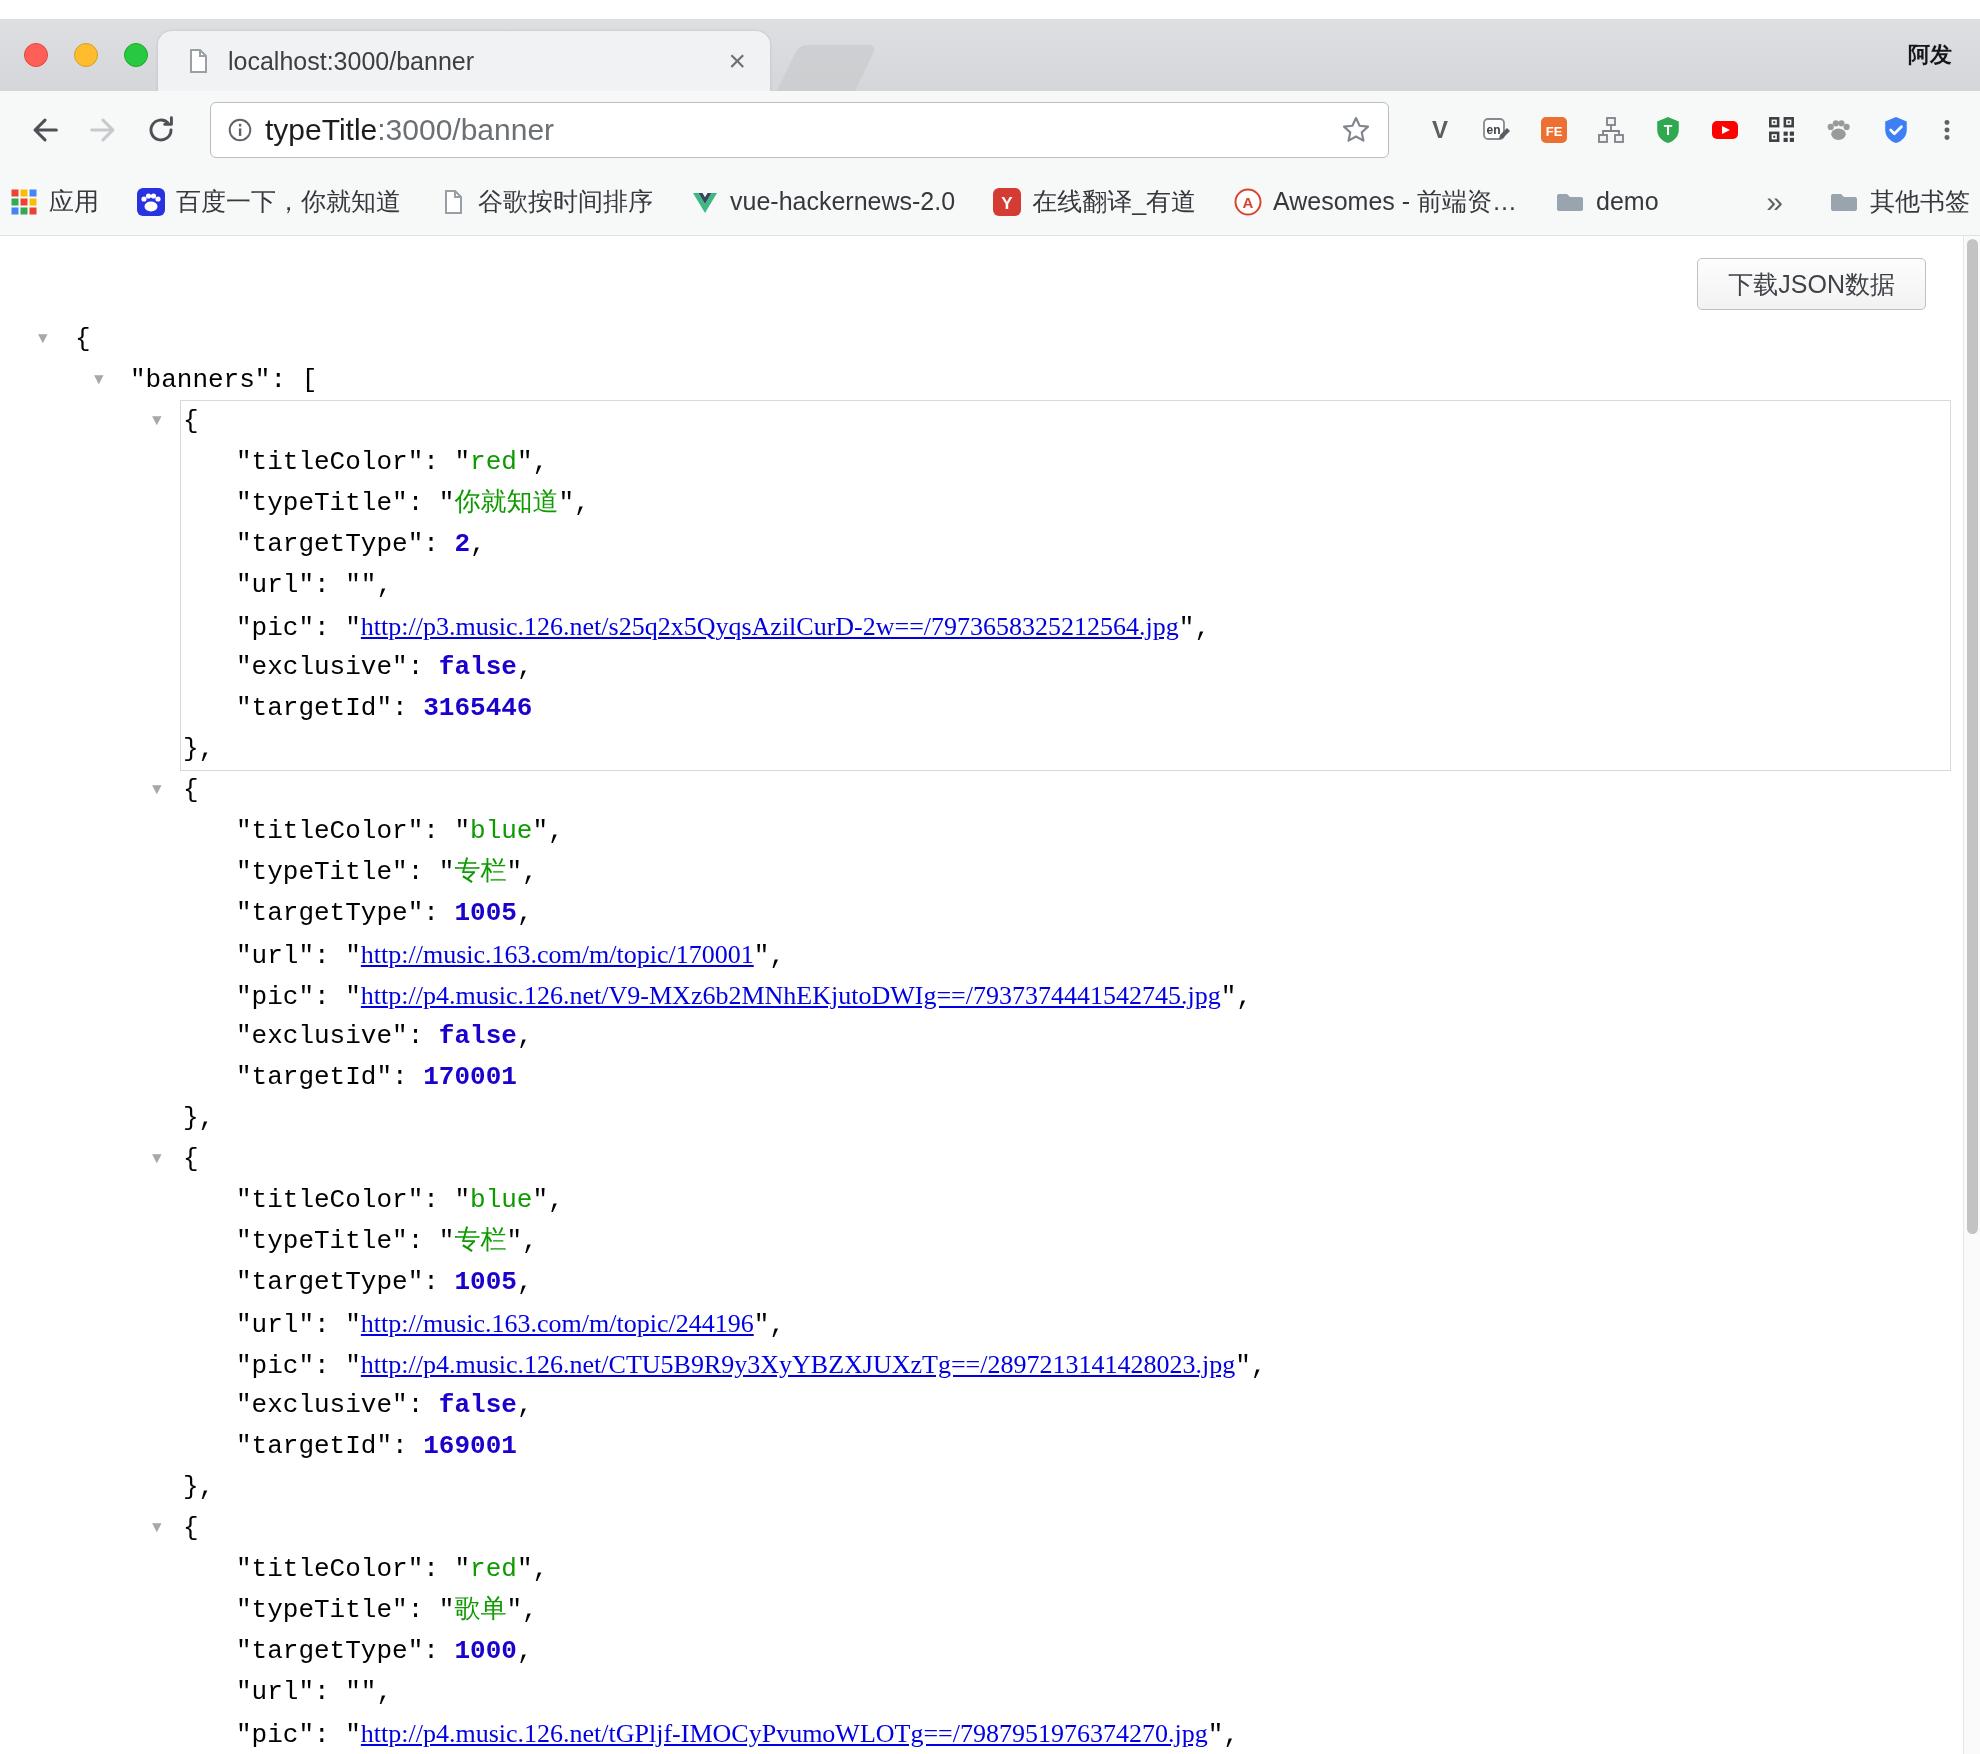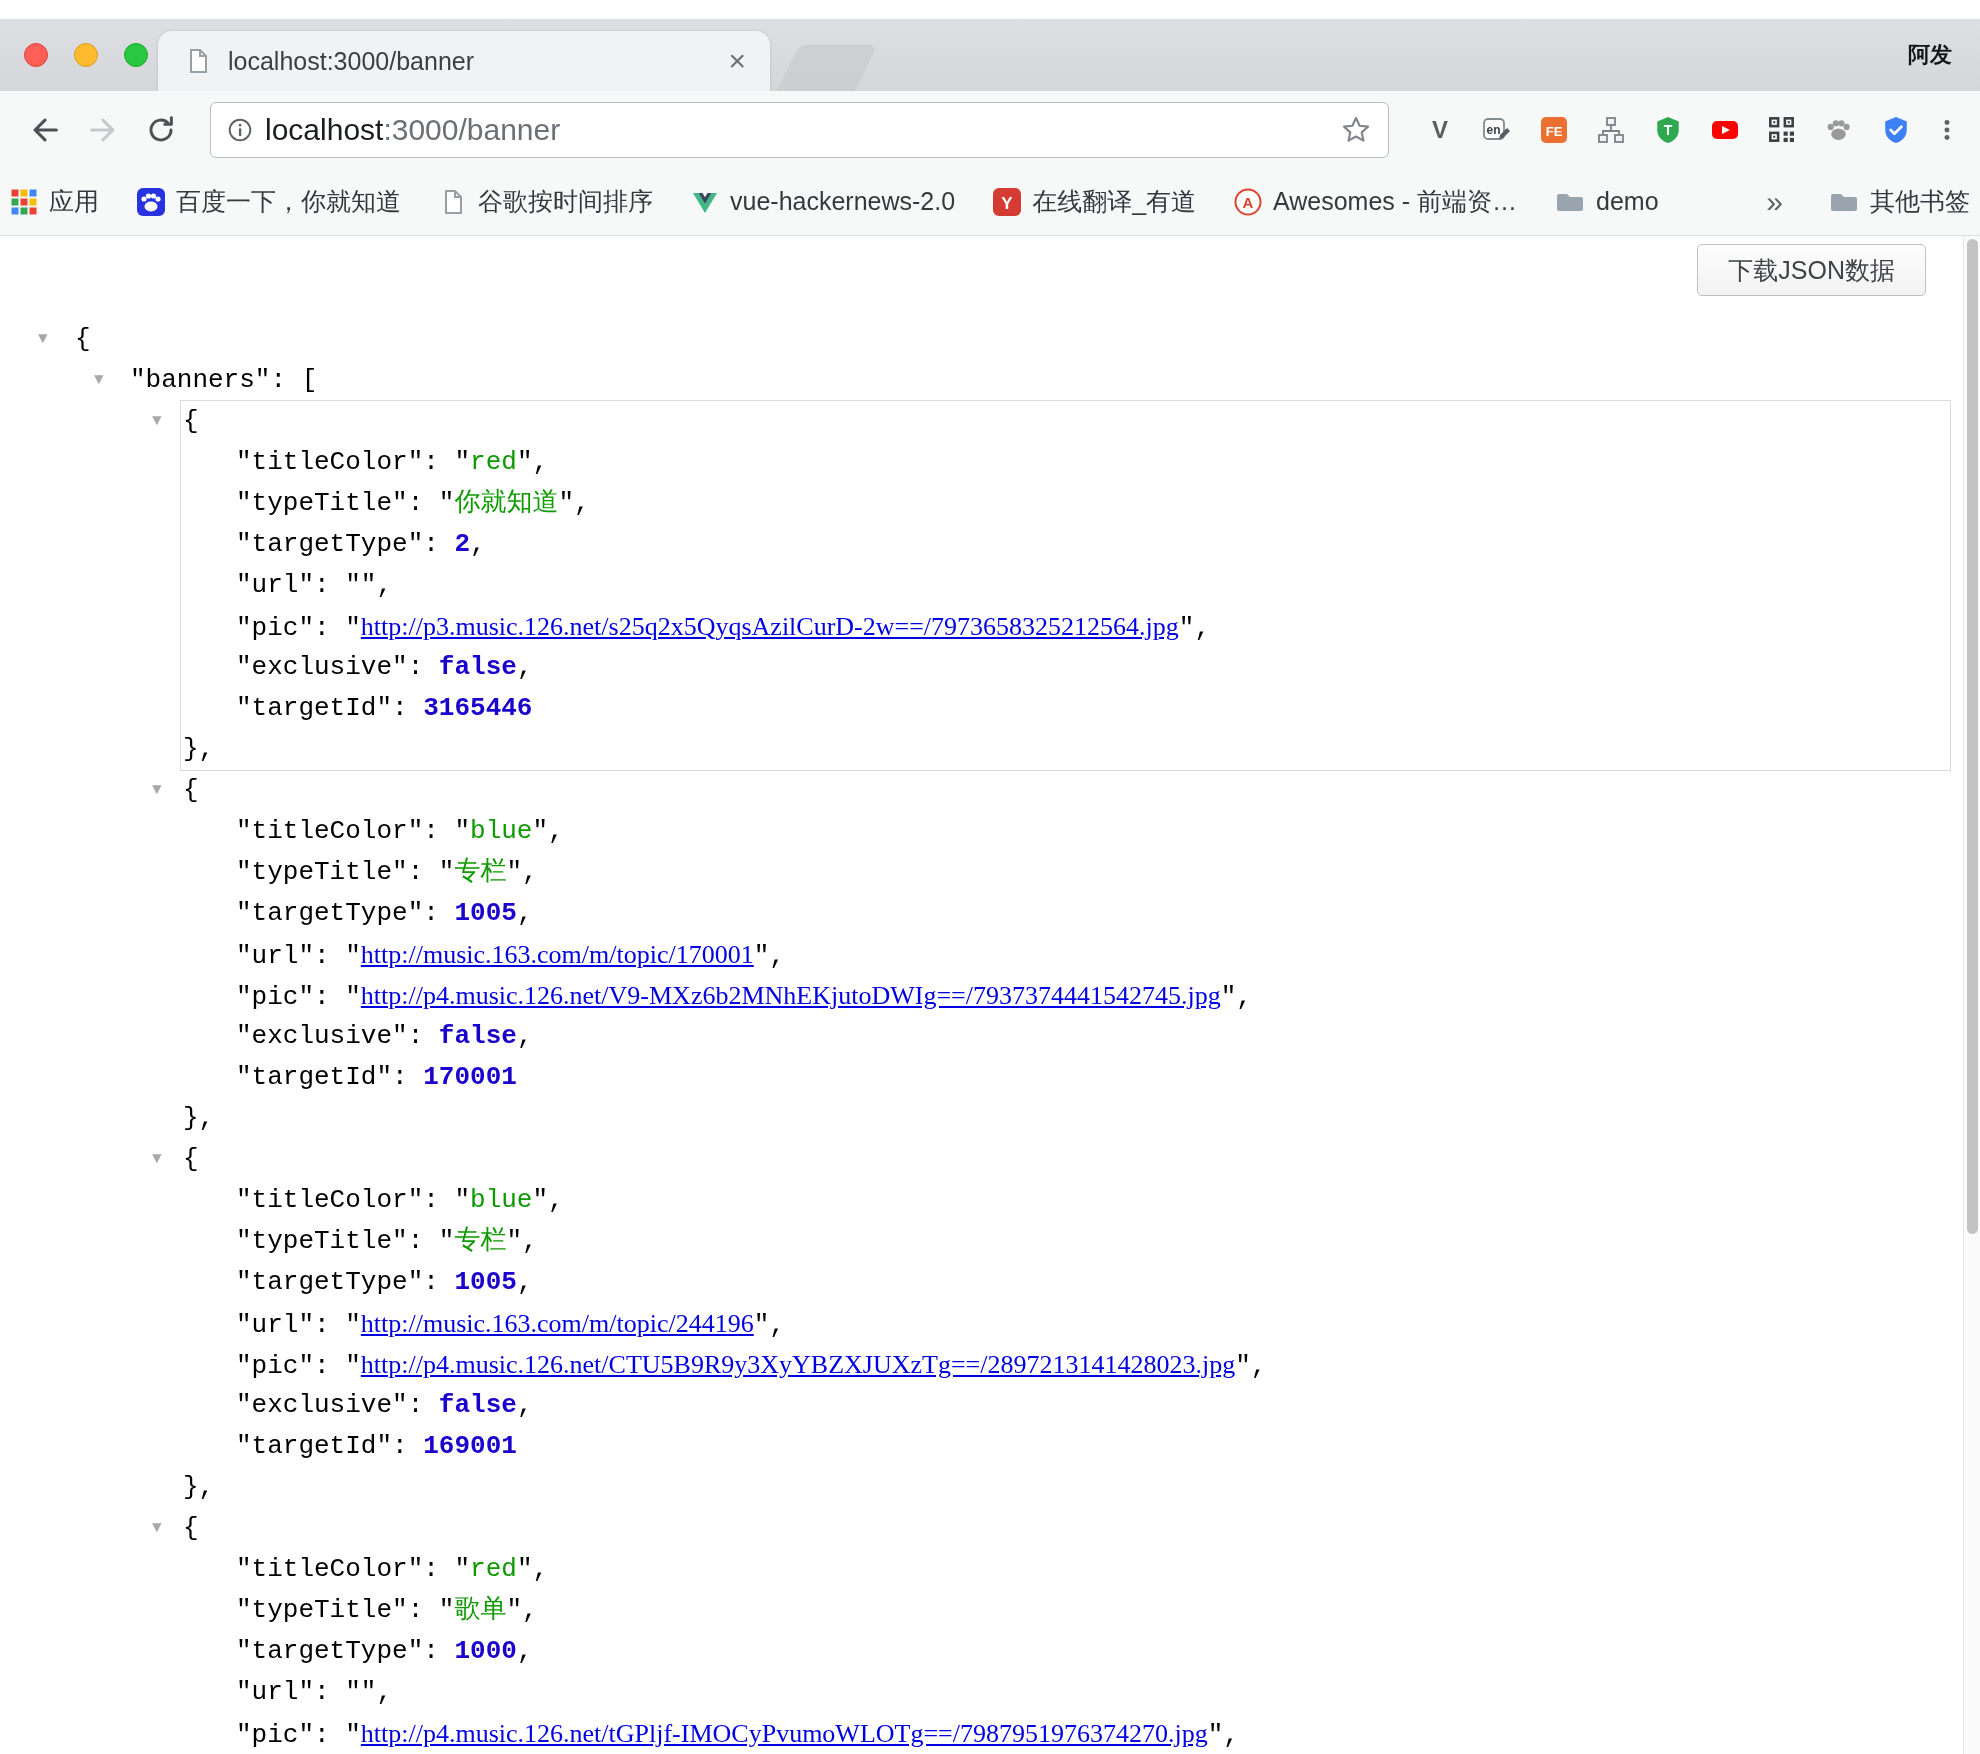--- a/index.html
+++ b/index.html
@@ -47,21 +47,21 @@
                background:#f7f8f8; border-bottom:1px solid #e0e0e0;
                display:flex; align-items:center; padding:0 10px; gap:38px; }
   .bm { display:flex; align-items:center; gap:11px; cursor:pointer; flex:0 0 auto; }
   .bm-label { font-size:25px; color:#35393d; white-space:nowrap; }
   .bm-spacer { flex:1; }
   .bm-chevron { font-size:30px; color:#5f6368; cursor:pointer; padding:0 8px; }
 
   
   .content { position:absolute; left:0; top:217px; width:1980px; height:1537px;
              background:#fff; overflow:hidden; }
-  .actions { position:absolute; top:8px; right:54px; display:flex; gap:20px; }
+  .actions { position:absolute; top:22px; right:54px; display:flex; gap:20px; }
   .btn { height:52px; padding:0 30px; display:flex; align-items:center; font-size:25px;
          color:#3f4348; background:linear-gradient(#fdfdfd,#f2f2f2);
          border:1px solid #c0c0c0; border-radius:5px; cursor:pointer; white-space:nowrap; }
   .btn-group { display:flex; }
   .btn-group .btn:first-child { border-radius:5px 0 0 5px; }
   .btn-group .btn:last-child { border-radius:0 5px 5px 0; margin-left:-1px; }
 
   
   .json { position:absolute; left:0; top:83px; right:0;
           font-family:"Liberation Mono","DejaVu Sans Mono",monospace;
@@ -128,21 +128,21 @@
         <path d="M19.8 2.8v5h-5" fill="none" stroke="#4d5156" stroke-width="2.2" stroke-linecap="round" stroke-linejoin="round"></path>
       </svg>
     </div>
 
     <div class="omnibox">
       <svg width="26" height="26" viewBox="0 0 24 24">
         <circle cx="12" cy="12" r="9.5" fill="none" stroke="#5f6368" stroke-width="1.8"></circle>
         <rect x="11" y="10.5" width="2.2" height="7" fill="#5f6368"></rect>
         <rect x="11" y="6.3" width="2.2" height="2.4" fill="#5f6368"></rect>
       </svg>
-      <span class="url-text"><span class="url-host">localhost</span><span class="url-rest">:3000/banner</span></span>
+      <span class="url-text"><span class="url-host">typeTitle</span><span class="url-rest">:3000/banner</span></span>
       <svg width="32" height="32" viewBox="0 0 24 24">
         <path d="M12 3l2.7 5.8 6.3.7-4.7 4.3 1.3 6.2-5.6-3.1-5.6 3.1 1.3-6.2L3 9.5l6.3-.7z" fill="none" stroke="#80868b" stroke-width="1.6" stroke-linejoin="round"></path>
       </svg>
     </div>
 
     <div class="ext">
       <svg width="28" height="28" viewBox="0 0 28 28">
         <text x="14" y="22" text-anchor="middle" font-size="24" font-weight="bold" fill="#5a5f64" font-family="Liberation Sans, sans-serif">V</text>
       </svg>
     </div>

